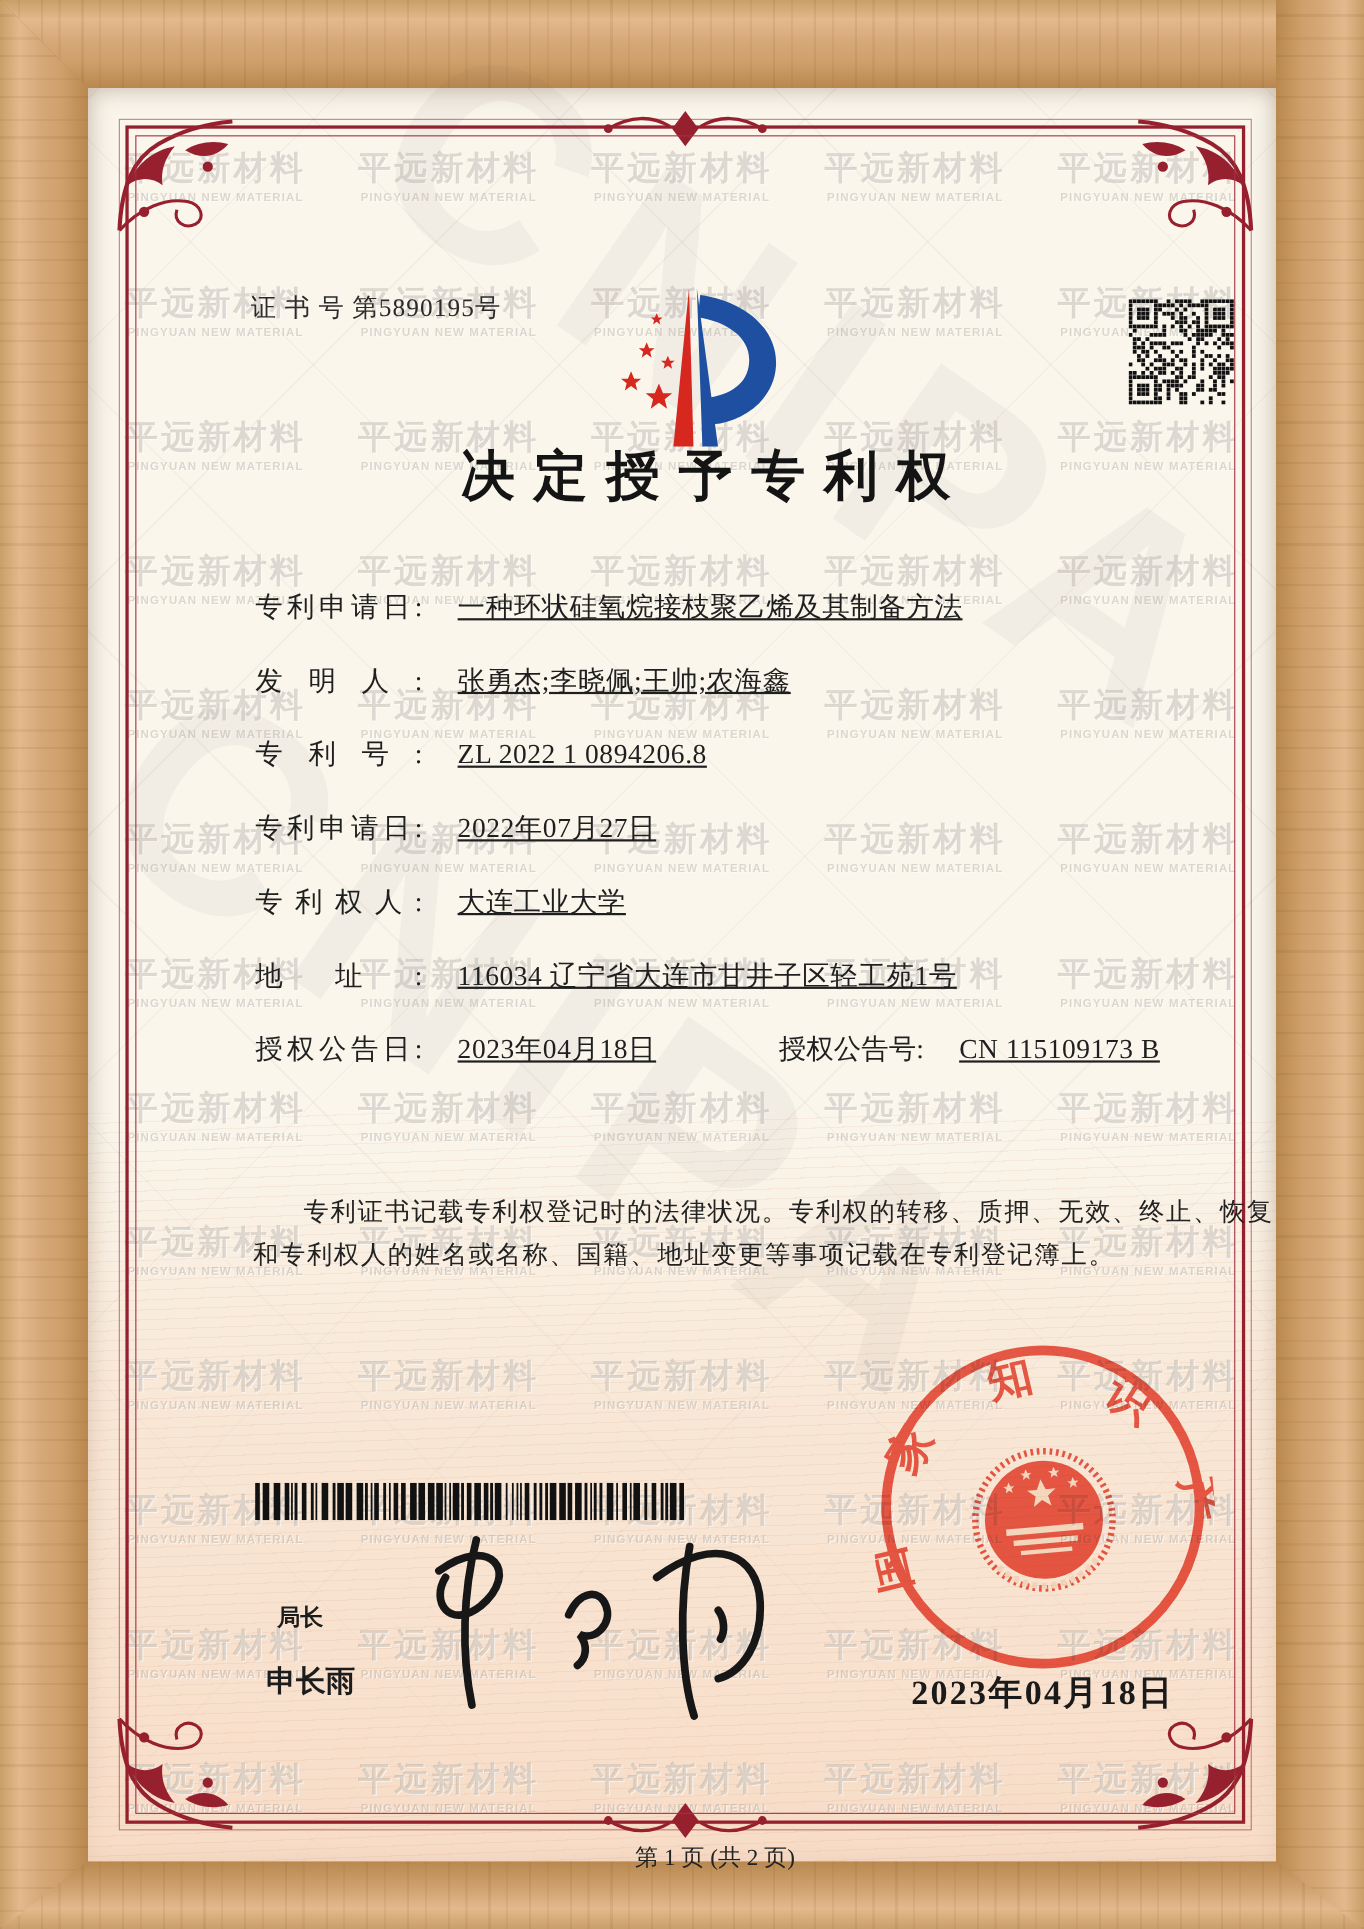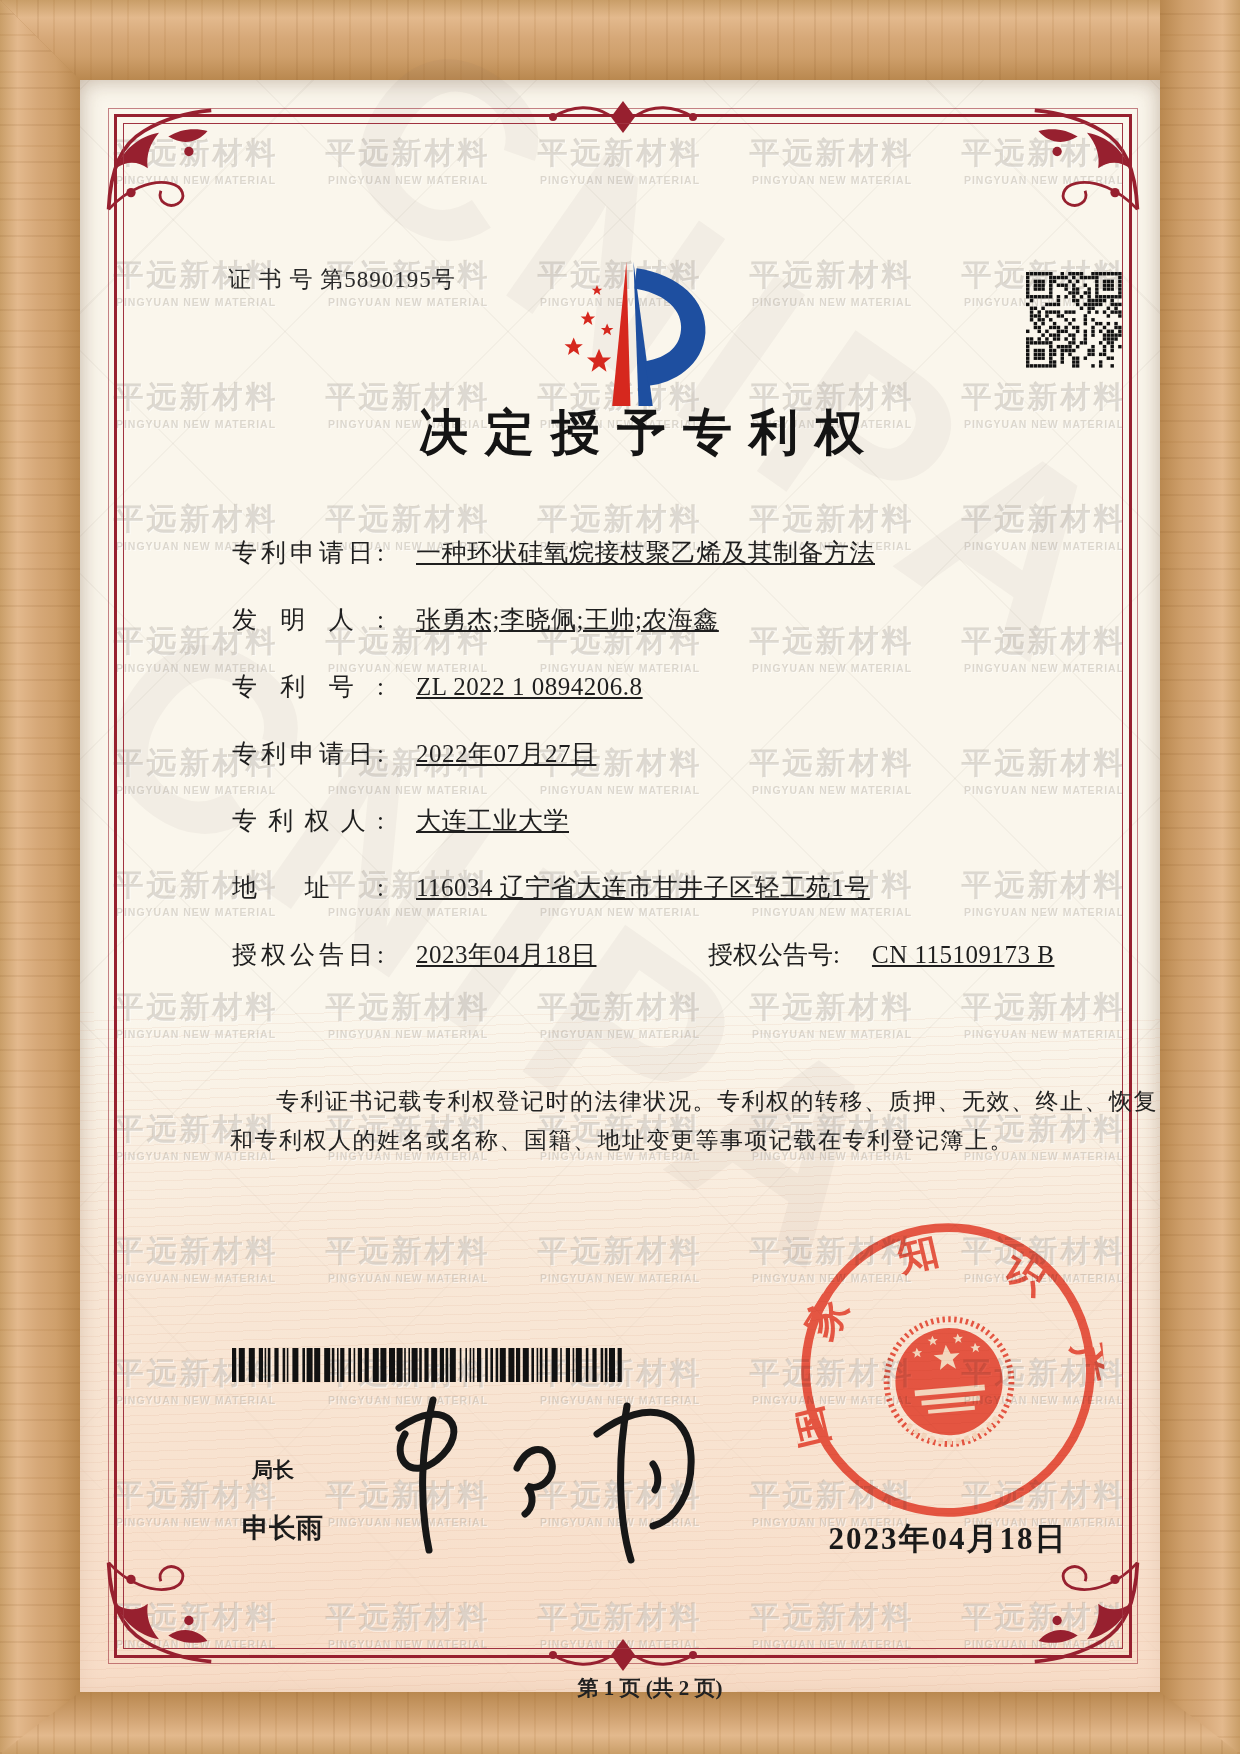--- a/index.html
+++ b/index.html
@@ -75,21 +75,21 @@
   .bodytext{position:absolute;left:150px;top:1002px;width:950px;font-size:23px;line-height:39px;
     color:#222;letter-spacing:1.5px;}
   .bodytext p{margin:0;text-indent:2em;}
   .bodytext p + p{margin-top:17px;}
   .barcode{position:absolute;left:150px;top:1268px;}
   .juzhang{position:absolute;left:172px;top:1376px;font-family:Liberation Serif, serif;
     font-size:21px;font-weight:bold;color:#1c1c1c;}
   .qianming{position:absolute;left:162px;top:1430px;font-family:Liberation Sans, sans-serif;
     font-size:27px;font-weight:bold;color:#1c1c1c;}
   .sigsvg{position:absolute;left:295px;top:1292px;}
-  .pageno{position:absolute;left:0;top:1594px;width:1140px;text-align:center;font-size:21px;color:#222;font-weight:bold;}
+  .pageno{position:absolute;left:0;top:1594px;width:1140px;text-align:center;font-size:21px;color:#222;}
 
   
   .seal{position:absolute;left:712px;top:1134px;z-index:5;transform:rotate(-5deg);opacity:.92;mix-blend-mode:multiply;}
   .seal-date{position:absolute;left:712px;top:1438px;width:312px;text-align:center;z-index:6;
     font-size:31px;font-weight:bold;color:#1a1a1a;letter-spacing:2px;}
 
   .logo{position:absolute;left:468px;top:176px;}
   .qr{position:absolute;left:946px;top:192px;}
 </style>
 </head>

